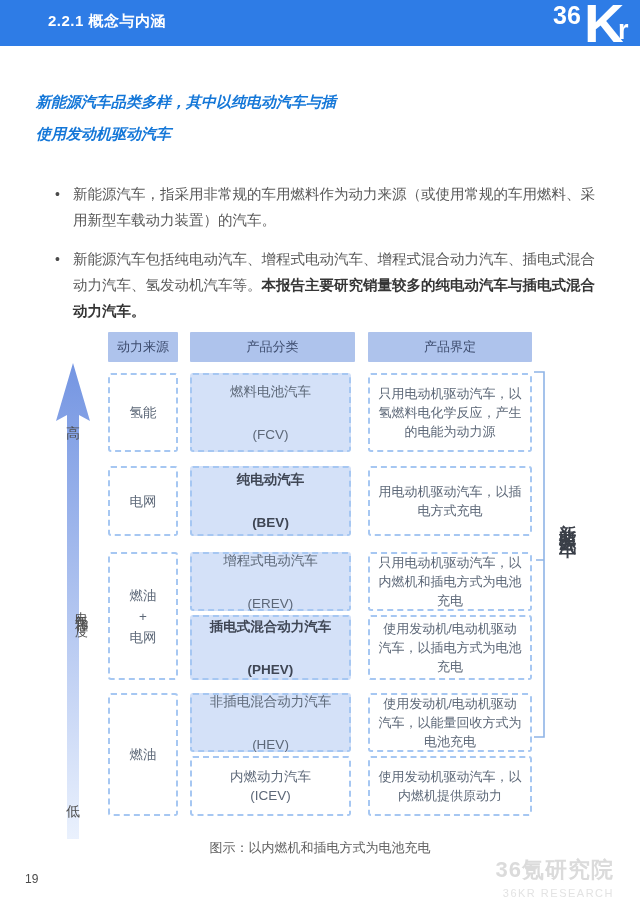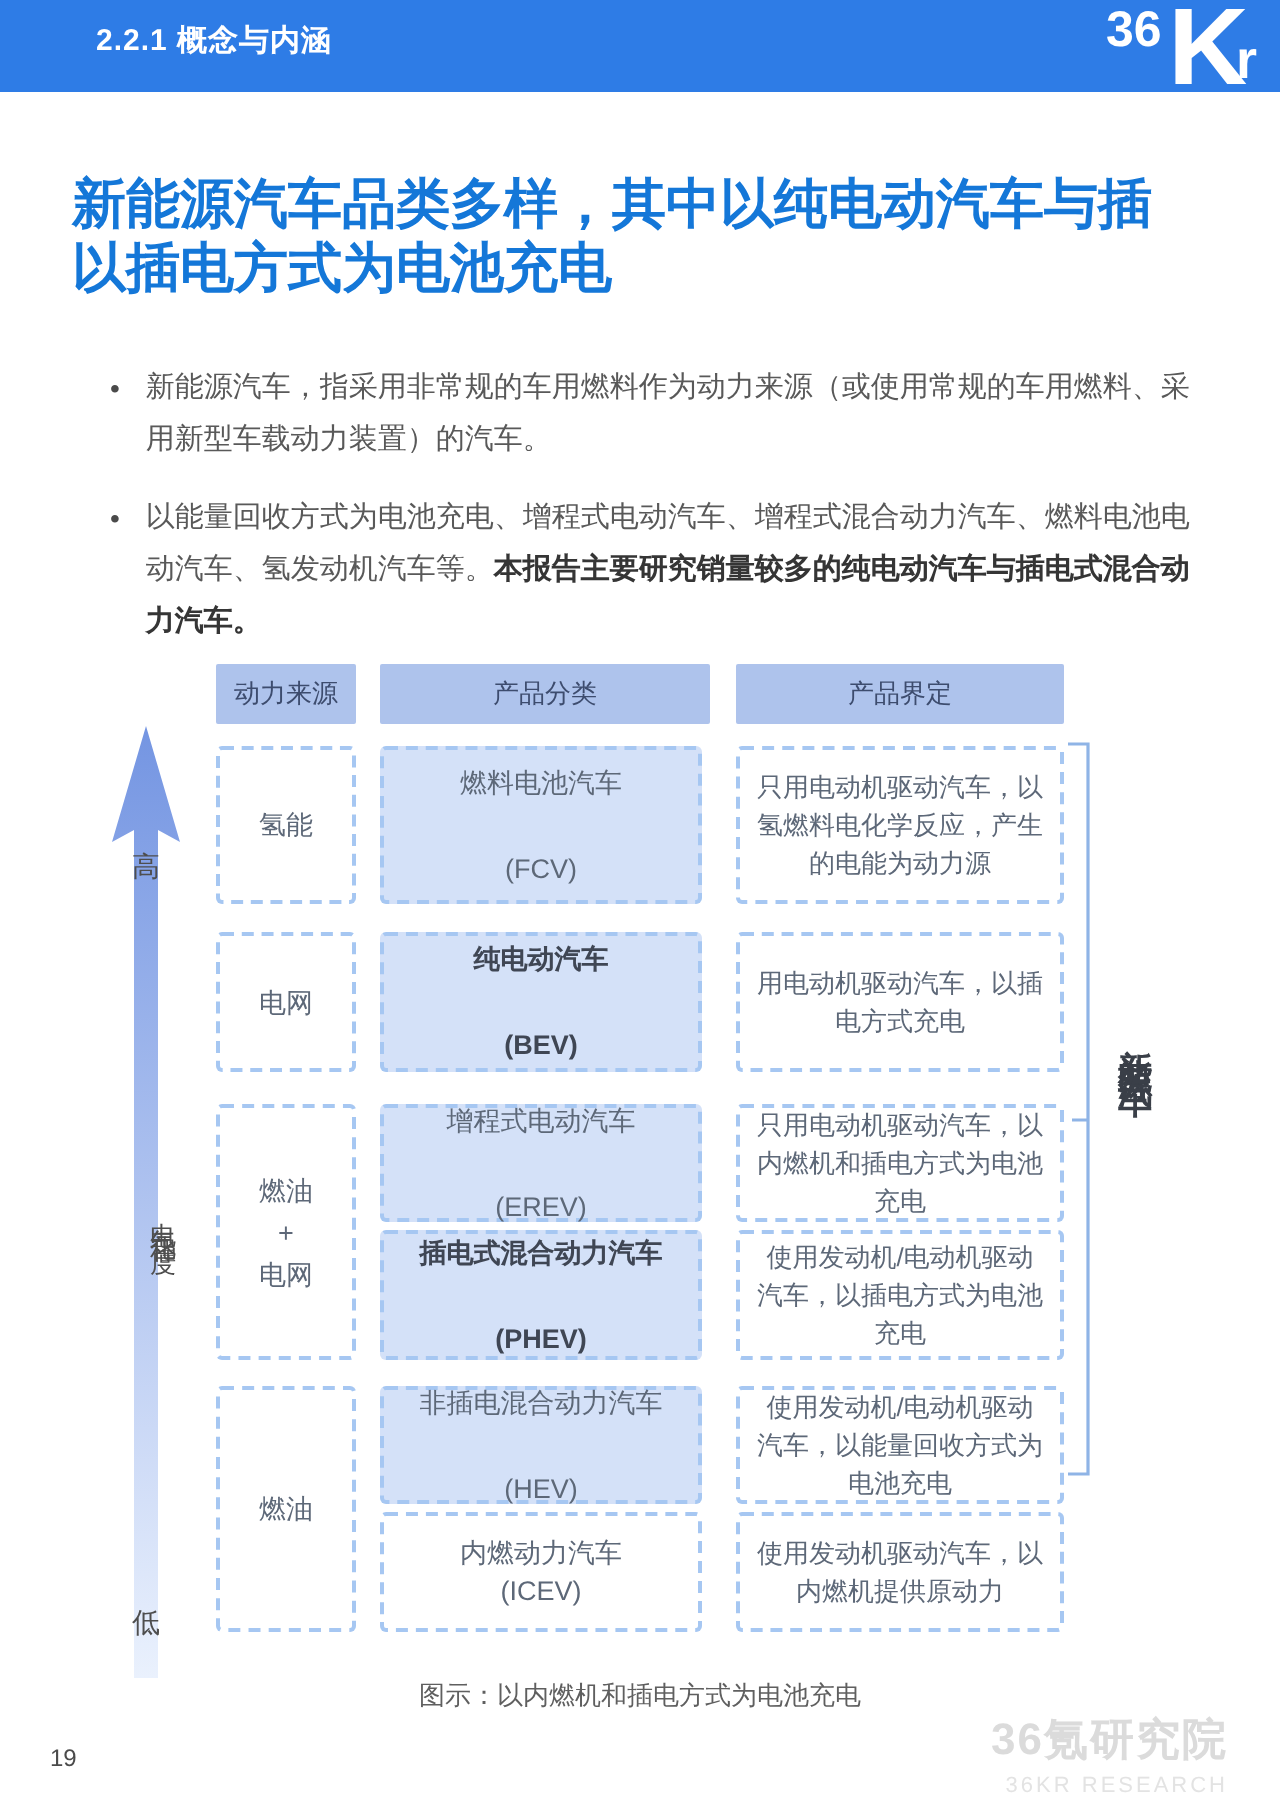--- a/index.html
+++ b/index.html
@@ -21,21 +21,21 @@
   .section-title{position:absolute;left:48px;top:0;height:42px;line-height:42px;color:#ffffff;font-size:15px;font-weight:700;letter-spacing:0.5px;}
   .logo-wrap{position:absolute;top:0;right:-6px;width:95px;height:62px;}
   .logo-layer{position:absolute;left:0;top:0;width:95px;height:62px;}
   .logo-white{clip-path:inset(0 0 20px 0);color:#ffffff;}
   .logo-blue{clip-path:inset(42px 0 0 0);color:var(--header-bar);}
   .lg36{position:absolute;left:2px;top:1px;font-size:25px;font-weight:700;}
   .lgK{position:absolute;left:33px;top:-9px;font-size:56px;font-weight:800;}
   .lgr{position:absolute;left:67px;top:15px;font-size:27px;font-weight:800;}
 
   
-  .doc-title{position:absolute;left:36px;top:86px;width:545px;font-size:27px;font-weight:800;line-height:32px;color:var(--title-blue);}
+  .doc-title{position:absolute;left:36px;top:86px;width:545px;font-size:15px;font-weight:800;line-height:32px;color:var(--title-blue);font-style:italic;}
   .doc-title span{display:block;}
   .bullets{position:absolute;left:55px;top:181px;width:552px;list-style:none;}
   .bullets li{display:flex;gap:13px;margin-bottom:13px;}
   .bullet-marker{font-size:14px;line-height:26px;color:#4a4a4a;flex:0 0 auto;}
   .btext{width:532px;font-size:14.5px;line-height:26px;color:#595959;}
   .btext b{color:#353535;font-weight:700;}
 
   
   .diagram{position:absolute;left:0;top:325px;width:640px;height:548px;}
   .hcell{position:absolute;height:30px;background:var(--table-header-bg);color:#3D4C6E;font-size:13px;display:flex;align-items:center;justify-content:center;border-radius:1px;}
@@ -98,31 +98,31 @@
       <div class="logo-layer logo-blue">
         <span class="lg36">36</span>
         <span class="lgK">K</span>
         <span class="lgr">r</span>
       </div>
     </div>
   </header>
 
   <h1 class="doc-title">
     <span>新能源汽车品类多样，其中以纯电动汽车与插</span>
-    <span>以插电方式为电池充电</span>
+    <span>使用发动机驱动汽车</span>
   </h1>
 
   <ul class="bullets">
     <li>
       <span class="bullet-marker">•</span>
       <p class="btext"><span>新能源汽车，指采用非常规的车用燃料作为动力来源（或使用常规的车用燃料、采用新型车载动力装置）的汽车。</span><b></b></p>
     </li>
     <li>
       <span class="bullet-marker">•</span>
-      <p class="btext"><span>以能量回收方式为电池充电、增程式电动汽车、增程式混合动力汽车、燃料电池电动汽车、氢发动机汽车等。</span><b>本报告主要研究销量较多的纯电动汽车与插电式混合动力汽车。</b></p>
+      <p class="btext"><span>新能源汽车包括纯电动汽车、增程式电动汽车、增程式混合动力汽车、插电式混合动力汽车、氢发动机汽车等。</span><b>本报告主要研究销量较多的纯电动汽车与插电式混合动力汽车。</b></p>
     </li>
   </ul>
 
   <section class="diagram">
 
     <svg class="arrow-svg" width="34" height="476">
       <defs>
         <linearGradient id="ag" x1="0" y1="0" x2="0" y2="1">
           <stop offset="0" stop-color="#7495E2"></stop>
           <stop offset="1" stop-color="#EAF1FD"></stop>

